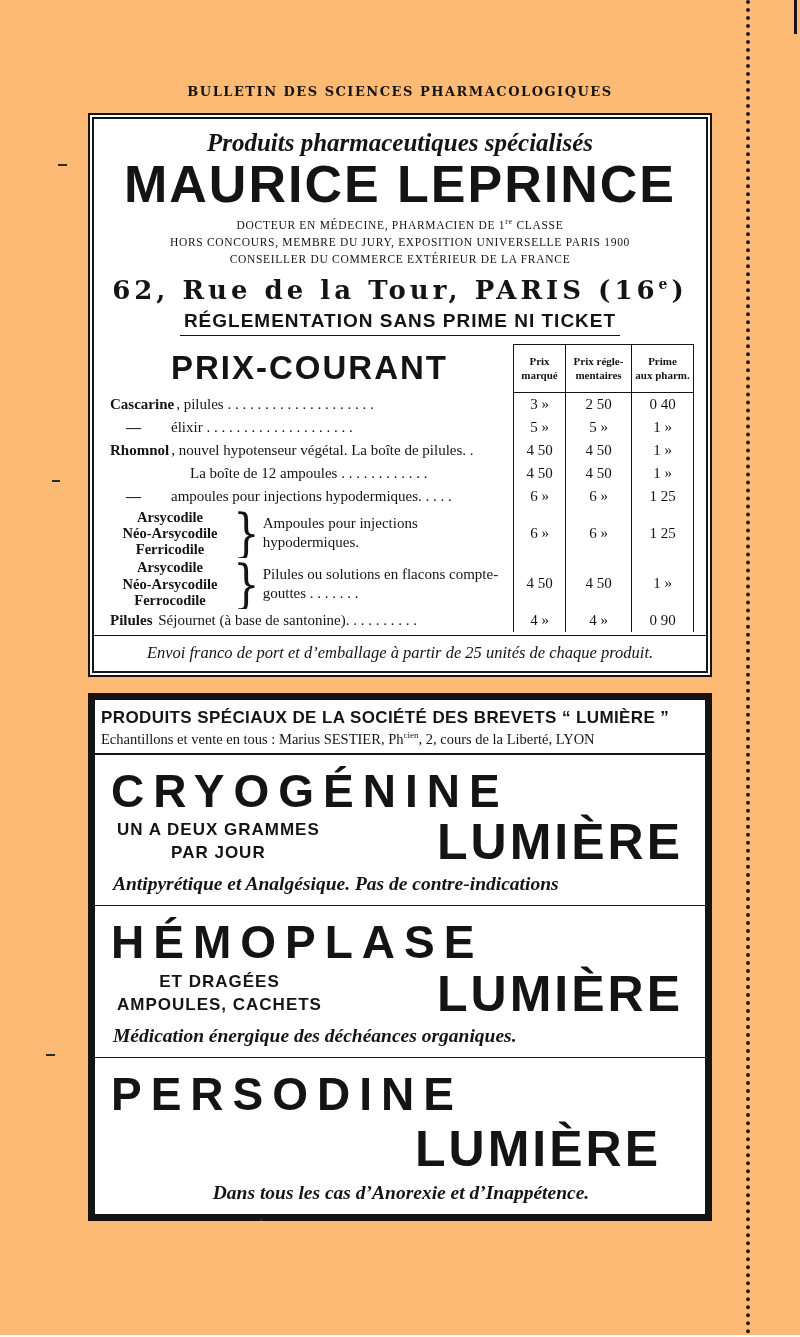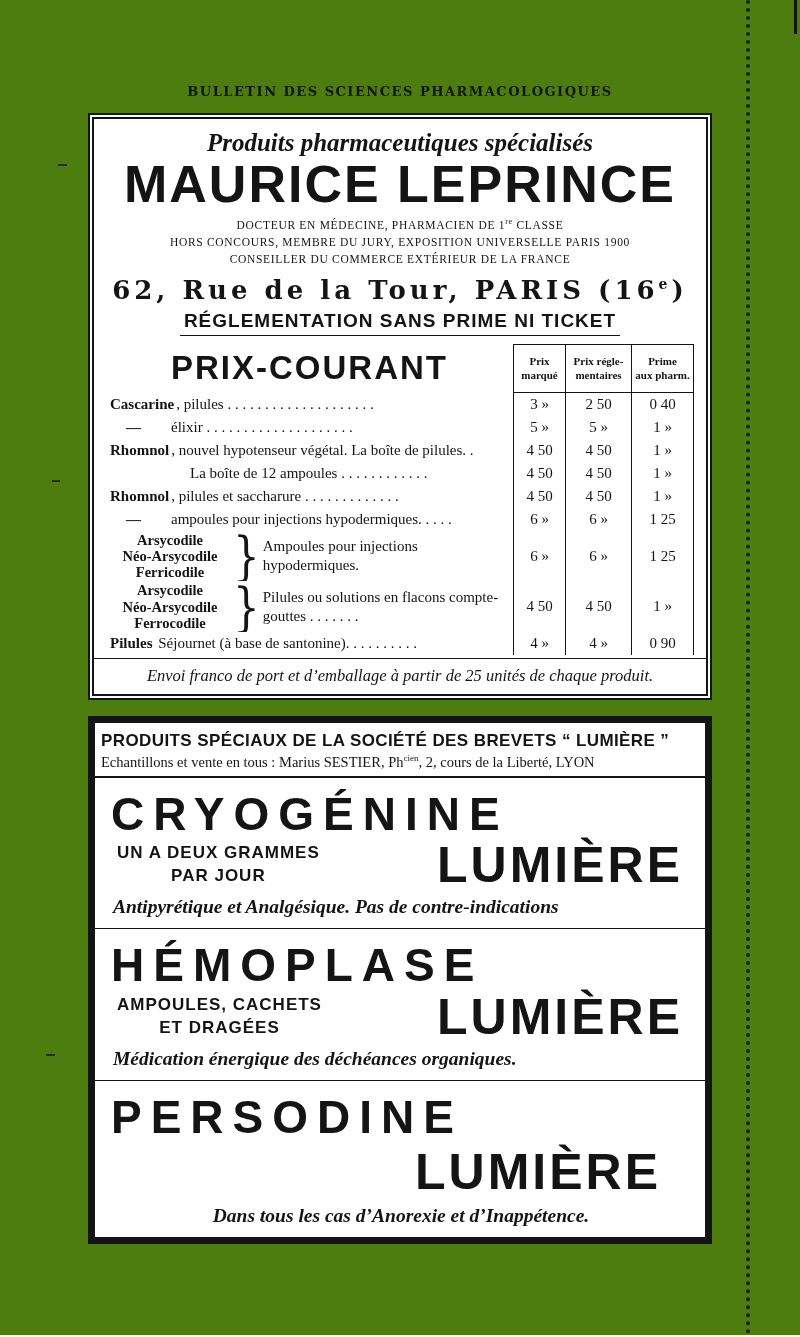--- a/index.html
+++ b/index.html
@@ -1,17 +1,17 @@
 <!DOCTYPE html>
 <html><head>
 <meta charset="utf-8">
 <style>
   html,body { margin:0; padding:0; background:#ffffff; }
   .page {
-    position:relative; width:800px; height:1335px; background:#4d7c0f;
+    position:relative; width:800px; height:1335px; background:#fdba74;
     color:#141414; font-family:"Liberation Serif", serif; overflow:hidden;
   }
   
   .masthead {
     text-align:center; padding-top:84px; font-size:13px; font-weight:bold;
     letter-spacing:1.5px; font-family:"DejaVu Serif", serif;
   }
   
   .box1 {
     margin:14px 88px 16px; border:6px double #141414; padding:6px 12px 0;
@@ -152,26 +152,20 @@
         <td class="num">4 50</td>
         <td class="num last">1 »</td>
       </tr>
       <tr>
         <td class="desc"><b class="rn"></b><span class="rt indent">La boîte de 12 ampoules . . . . . . . . . . . .</span></td>
         <td class="num">4 50</td>
         <td class="num">4 50</td>
         <td class="num last">1 »</td>
       </tr>
       <tr>
-        <td class="desc"><b class="rn">Rhomnol</b><span class="rt">, pilules et saccharure . . . . . . . . . . . . .</span></td>
-        <td class="num">4 50</td>
-        <td class="num">4 50</td>
-        <td class="num last">1 »</td>
-      </tr>
-      <tr>
         <td class="desc"><b class="rn dash">—</b><span class="rt">ampoules pour injections hypodermiques. . . . .</span></td>
         <td class="num">6 »</td>
         <td class="num">6 »</td>
         <td class="num last">1 25</td>
       </tr>
       <tr>
         <td class="desc">
           <div class="grp">
             <div class="grp-names">
               <span>Arsycodile</span>
@@ -229,22 +223,22 @@
         </div>
         <div class="p-brand">LUMIÈRE</div>
       </div>
       <div class="p-desc">Antipyrétique et Analgésique. Pas de contre-indications</div>
     </div>
 
     <div class="product">
       <div class="p-name">HÉMOPLASE</div>
       <div class="p-row">
         <div class="p-dose">
+          <div>ET DRAGÉES</div>
           <div>AMPOULES, CACHETS</div>
-          <div>ET DRAGÉES</div>
         </div>
         <div class="p-brand">LUMIÈRE</div>
       </div>
       <div class="p-desc">Médication énergique des déchéances organiques.</div>
     </div>
 
     <div class="product">
       <div class="p-name">PERSODINE</div>
       <div class="p-brand p-brand-solo">LUMIÈRE</div>
       <div class="p-desc centered">Dans tous les cas d’Anorexie et d’Inappétence.</div>

